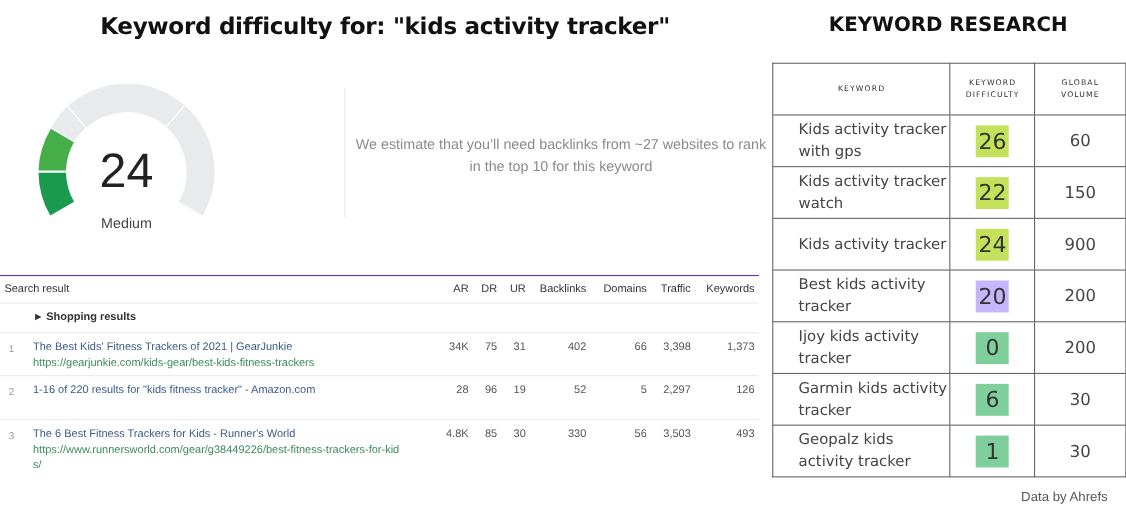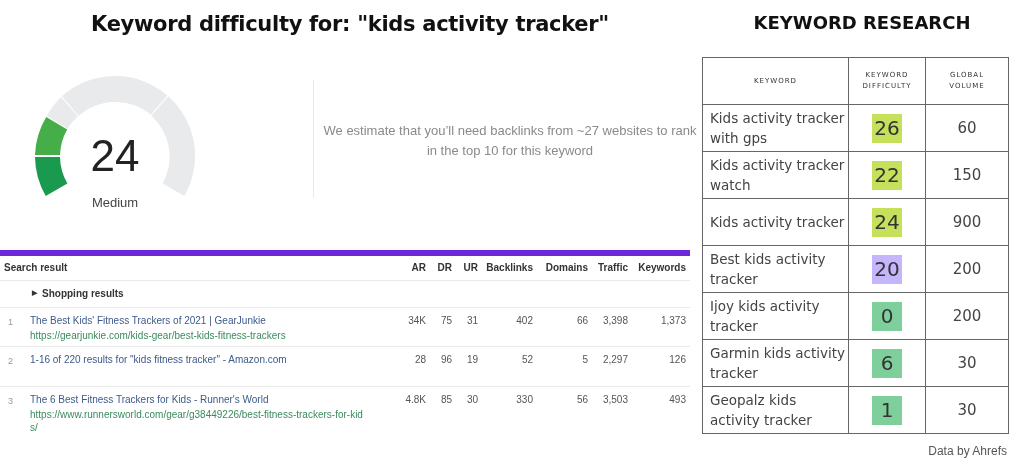--- a/index.html
+++ b/index.html
@@ -4,21 +4,21 @@
 <style>
   html, body { margin: 0; padding: 0; background: #ffffff; }
   body { width: 1024px; height: 467px; position: relative; overflow: hidden; font-family: "Liberation Sans", sans-serif; }
   .title { position: absolute; left: 0; top: 12px; width: 700px; text-align: center; font-family: "DejaVu Sans", sans-serif; font-weight: bold; font-size: 21px; color: #111; letter-spacing: -0.3px; }
   .gauge { position: absolute; left: 30px; top: 76px; width: 170px; height: 125px; }
   .gauge-value { position: absolute; left: 60px; top: 131px; width: 110px; text-align: center; font-size: 44px; color: #222; font-family: "Liberation Sans", sans-serif; }
   .gauge-label { position: absolute; left: 60px; top: 195px; width: 110px; text-align: center; font-size: 13px; color: #444; }
   .vdivider { position: absolute; left: 313px; top: 80px; width: 1px; height: 118px; background: #e8e8e8; }
   .estimate { position: absolute; left: 320px; top: 121px; width: 380px; text-align: center; font-size: 13px; line-height: 20px; color: #8a8a8a; }
   .serp { position: absolute; left: 0; top: 250px; width: 690px; font-size: 10px; color: #333; }
-  .serp .hdr { height: 24px; border-top: 6px solid #6d28d9; border-bottom: 1px solid #eaeaea; position: relative; font-weight: bold; color: #333; }
+  .serp .hdr { height: 24px; border-top: 1px solid #6d28d9; border-bottom: 1px solid #eaeaea; position: relative; font-weight: normal; color: #333; }
   .serp .hdr span { position: absolute; top: 6px; }
   .serp .shop { height: 26px; border-bottom: 1px solid #eaeaea; position: relative; font-weight: bold; }
   .serp .shop .tri { position: absolute; left: 32px; top: 8px; font-size: 7px; color: #333; }
   .serp .shop .lbl { position: absolute; left: 42px; top: 7px; }
   .serp .row { position: relative; border-bottom: 1px solid #eaeaea; }
   .serp .row .idx { position: absolute; left: 8px; top: 9px; color: #999; font-size: 9px; }
   .serp .row .t { position: absolute; left: 30px; top: 7px; color: #3c5a8a; white-space: nowrap; }
   .serp .row .u { position: absolute; left: 30px; top: 21px; color: #3b8b5e; width: 335px; word-break: break-all; line-height: 13px; }
   .serp .num { position: absolute; top: 7px; text-align: right; color: #555; }
   .c-ar { left: 390px; width: 36px; }
@@ -27,21 +27,21 @@
   .c-bl { left: 485px; width: 48px; }
   .c-dm { left: 540px; width: 48px; }
   .c-tr { left: 592px; width: 36px; }
   .c-kw { left: 636px; width: 50px; }
   .serp .hdr .c-ar, .serp .hdr .c-dr, .serp .hdr .c-ur, .serp .hdr .c-bl, .serp .hdr .c-dm, .serp .hdr .c-tr, .serp .hdr .c-kw { text-align: right; }
   .kr-title { position: absolute; left: 700px; top: 12px; width: 324px; text-align: center; font-family: "DejaVu Sans", sans-serif; font-weight: bold; font-size: 18px; color: #111; }
   .kr-table { position: absolute; left: 702px; top: 57px; border-collapse: collapse; font-family: "DejaVu Sans", sans-serif; border-radius: 11px; }
   .kr-table th, .kr-table td { border: 1px solid #666; padding: 0; }
   .kr-table th { height: 46px; font-size: 7px; letter-spacing: 1px; font-weight: normal; color: #333; text-align: center; line-height: 11px; }
   .kr-table td { height: 46px; }
-  .kr-table td.kw { width: 138px; padding-left: 7px; font-size: 13.5px; color: #444; line-height: 20px; vertical-align: middle; }
+  .kr-table td.kw { width: 138px; padding-left: 23px; font-size: 13.5px; color: #444; line-height: 20px; vertical-align: middle; }
   .kr-table td.kd { width: 76px; text-align: center; }
   .kr-table td.gv { width: 82px; text-align: center; font-size: 15px; color: #444; }
   .kd-badge { display: inline-block; width: 30px; height: 29px; line-height: 29px; font-size: 20px; color: #333; text-align: center; }
   .credit { position: absolute; right: 17px; top: 444px; font-family: Liberation Sans, sans-serif; font-size: 12px; color: #555; }
 </style>
 </head>
 <body>
 
 <div class="title">Keyword difficulty for: "kids activity tracker"</div>
 

